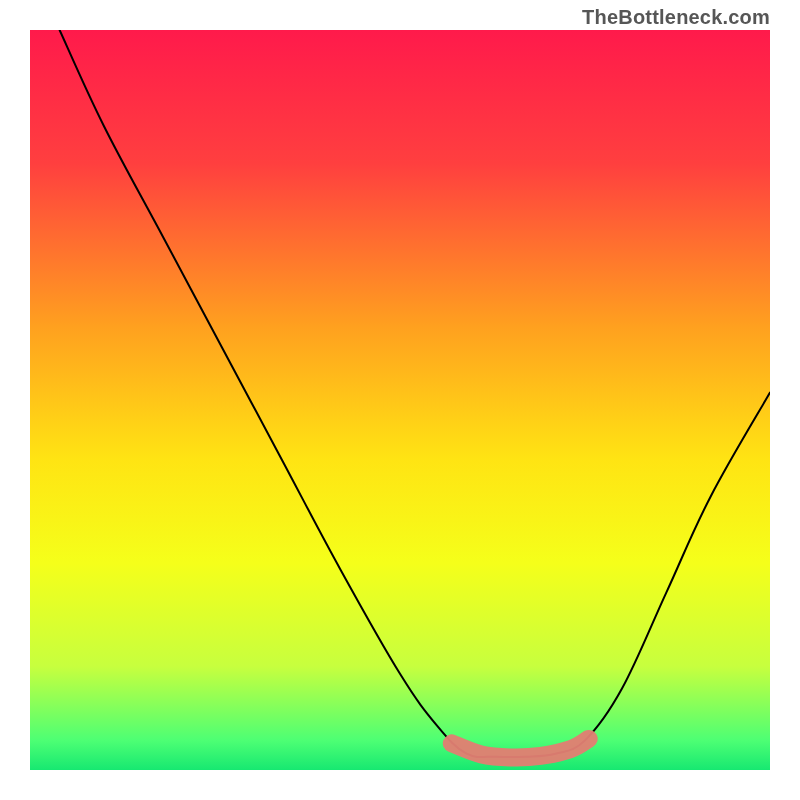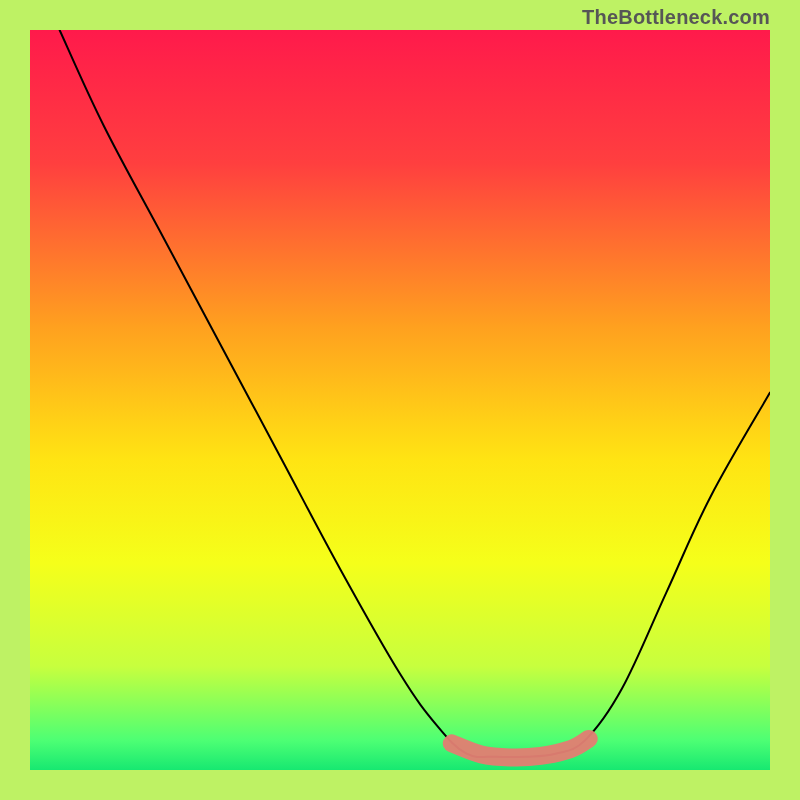--- a/index.html
+++ b/index.html
@@ -1,21 +1,21 @@
 <!DOCTYPE html>
 <html><head>
 <meta charset="utf-8">
 <style>
   * { margin: 0; padding: 0; box-sizing: border-box; }
   html, body { width: 800px; height: 800px; background: #000; overflow: hidden; }
   .container {
     position: relative;
     width: 800px;
     height: 800px;
-    background: #bef264;
+    background: #ffffff;
   }
   .plot-area {
     position: absolute;
     left: 30px;
     top: 30px;
     width: 740px;
     height: 740px;
   }
   .watermark {
     position: absolute;

